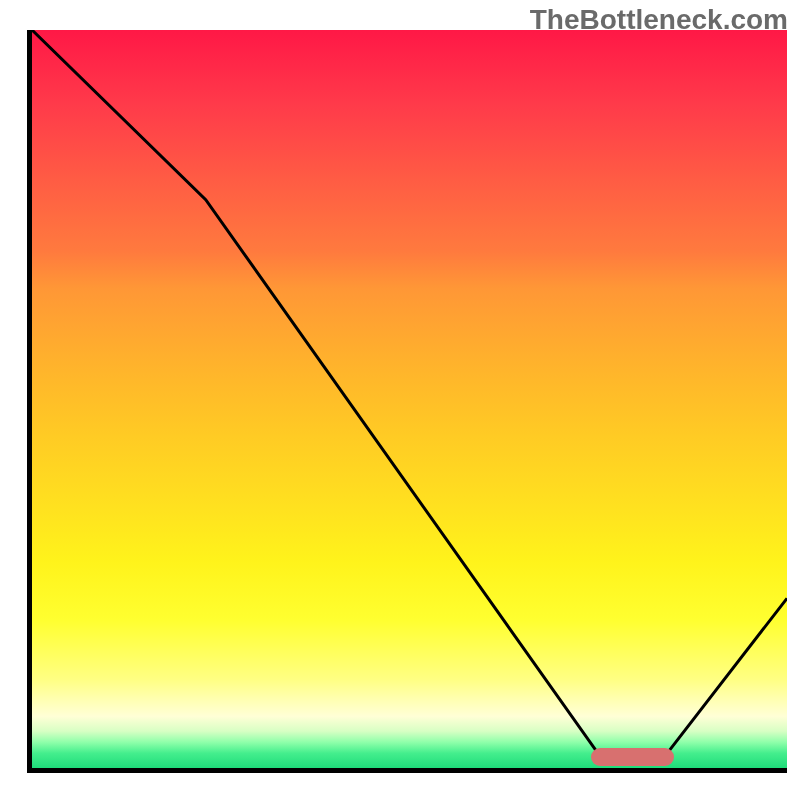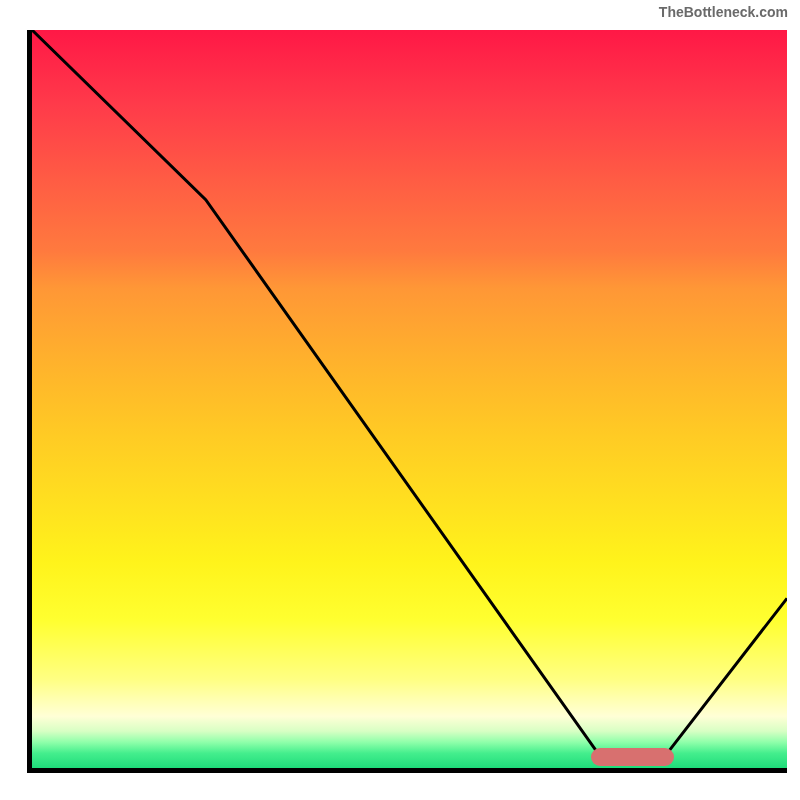--- a/index.html
+++ b/index.html
@@ -7,21 +7,21 @@
     width: 800px;
     height: 800px;
     background: #ffffff;
     font-family: Arial, sans-serif;
     position: relative;
   }
   .watermark {
     position: absolute;
     top: 4px;
     right: 12px;
-    font-size: 14px;
+    font-size: 28px;
     font-weight: bold;
     color: #6a6a6a;
     z-index: 10;
   }
   .plot-area {
     position: absolute;
     left: 32px;
     top: 30px;
     width: 755px;
     height: 738px;

